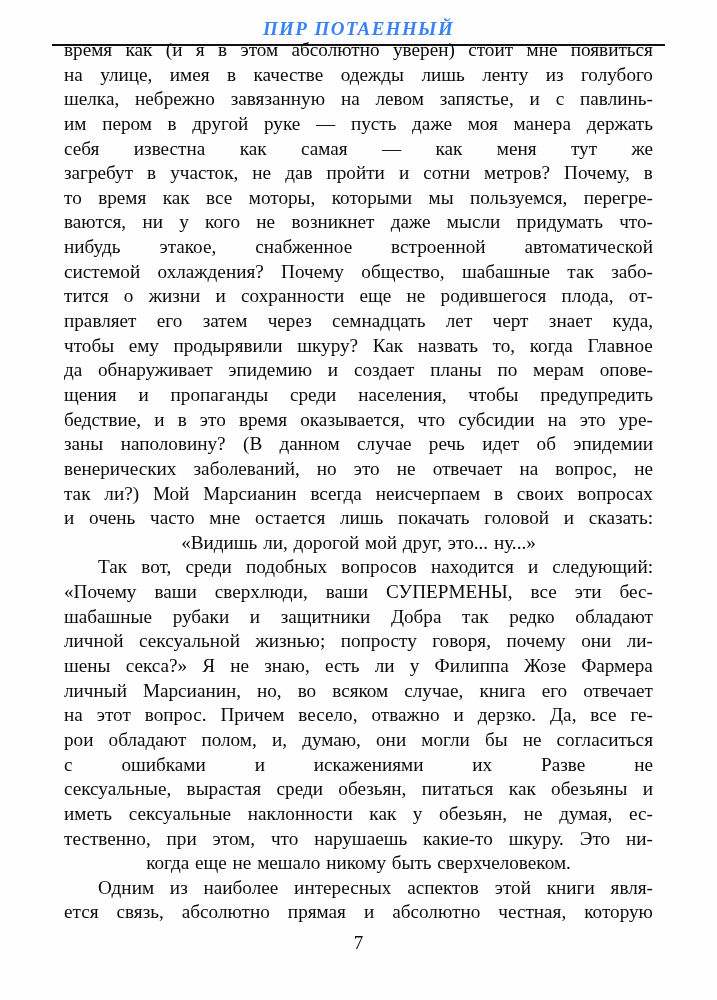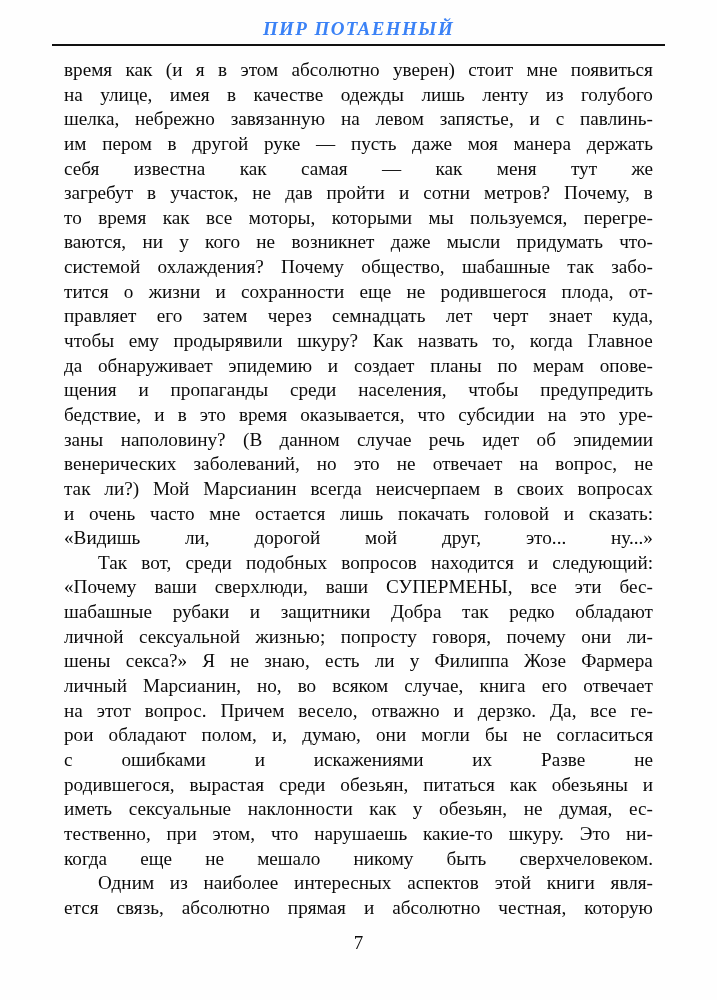--- a/index.html
+++ b/index.html
@@ -44,41 +44,41 @@
     top: 44px;
     width: 613px;
     height: 2px;
     background: #111;
   }
 
   
   .textblock {
     position: absolute;
     left: 64px;
-    top: 58px;
+    top: 38px;
     width: 589px;
   }
 
   .line {
     display: flex;
     width: 589px;
     font-size: 19.2px;
     line-height: 24.65px;
     height: 24.65px;
     white-space: pre;
     color: #0b0b0b;
   }
 
   
   .line.just {
     justify-content: space-between;
   }
   
   .line.last {
-    justify-content: space-between;
+    justify-content: center;
   }
   .line.last .w + .w {
     margin-left: 0.30em;
   }
 
   .line.indent {
     padding-left: 34px;
     width: 555px;
   }
 
@@ -109,20 +109,21 @@
 
   <div class="textblock" id="textblock">
       <div class="line just"><span class="w">время</span><span class="w">как</span><span class="w">(и</span><span class="w">я</span><span class="w">в</span><span class="w">этом</span><span class="w">абсолютно</span><span class="w">уверен)</span><span class="w">стоит</span><span class="w">мне</span><span class="w">появиться</span></div>
       <div class="line just"><span class="w">на</span><span class="w">улице,</span><span class="w">имея</span><span class="w">в</span><span class="w">качестве</span><span class="w">одежды</span><span class="w">лишь</span><span class="w">ленту</span><span class="w">из</span><span class="w">голубого</span></div>
       <div class="line just"><span class="w">шелка,</span><span class="w">небрежно</span><span class="w">завязанную</span><span class="w">на</span><span class="w">левом</span><span class="w">запястье,</span><span class="w">и</span><span class="w">с</span><span class="w">павлинь-</span></div>
       <div class="line just"><span class="w">им</span><span class="w">пером</span><span class="w">в</span><span class="w">другой</span><span class="w">руке</span><span class="w">—</span><span class="w">пусть</span><span class="w">даже</span><span class="w">моя</span><span class="w">манера</span><span class="w">держать</span></div>
       <div class="line just"><span class="w">себя</span><span class="w">известна</span><span class="w">как</span><span class="w">самая</span><span class="w">—</span><span class="w">как</span><span class="w">меня</span><span class="w">тут</span><span class="w">же</span></div>
       <div class="line just"><span class="w">загребут</span><span class="w">в</span><span class="w">участок,</span><span class="w">не</span><span class="w">дав</span><span class="w">пройти</span><span class="w">и</span><span class="w">сотни</span><span class="w">метров?</span><span class="w">Почему,</span><span class="w">в</span></div>
       <div class="line just"><span class="w">то</span><span class="w">время</span><span class="w">как</span><span class="w">все</span><span class="w">моторы,</span><span class="w">которыми</span><span class="w">мы</span><span class="w">пользуемся,</span><span class="w">перегре-</span></div>
       <div class="line just"><span class="w">ваются,</span><span class="w">ни</span><span class="w">у</span><span class="w">кого</span><span class="w">не</span><span class="w">возникнет</span><span class="w">даже</span><span class="w">мысли</span><span class="w">придумать</span><span class="w">что-</span></div>
+      <div class="line just"><span class="w">нибудь</span><span class="w">этакое,</span><span class="w">снабженное</span><span class="w">встроенной</span><span class="w">автоматической</span></div>
       <div class="line just"><span class="w">системой</span><span class="w">охлаждения?</span><span class="w">Почему</span><span class="w">общество,</span><span class="w">шабашные</span><span class="w">так</span><span class="w">забо-</span></div>
       <div class="line just"><span class="w">тится</span><span class="w">о</span><span class="w">жизни</span><span class="w">и</span><span class="w">сохранности</span><span class="w">еще</span><span class="w">не</span><span class="w">родившегося</span><span class="w">плода,</span><span class="w">от-</span></div>
       <div class="line just"><span class="w">правляет</span><span class="w">его</span><span class="w">затем</span><span class="w">через</span><span class="w">семнадцать</span><span class="w">лет</span><span class="w">черт</span><span class="w">знает</span><span class="w">куда,</span></div>
       <div class="line just"><span class="w">чтобы</span><span class="w">ему</span><span class="w">продырявили</span><span class="w">шкуру?</span><span class="w">Как</span><span class="w">назвать</span><span class="w">то,</span><span class="w">когда</span><span class="w">Главное</span></div>
       <div class="line just"><span class="w">да</span><span class="w">обнаруживает</span><span class="w">эпидемию</span><span class="w">и</span><span class="w">создает</span><span class="w">планы</span><span class="w">по</span><span class="w">мерам</span><span class="w">опове-</span></div>
       <div class="line just"><span class="w">щения</span><span class="w">и</span><span class="w">пропаганды</span><span class="w">среди</span><span class="w">населения,</span><span class="w">чтобы</span><span class="w">предупредить</span></div>
       <div class="line just"><span class="w">бедствие,</span><span class="w">и</span><span class="w">в</span><span class="w">это</span><span class="w">время</span><span class="w">оказывается,</span><span class="w">что</span><span class="w">субсидии</span><span class="w">на</span><span class="w">это</span><span class="w">уре-</span></div>
       <div class="line just"><span class="w">заны</span><span class="w">наполовину?</span><span class="w">(В</span><span class="w">данном</span><span class="w">случае</span><span class="w">речь</span><span class="w">идет</span><span class="w">об</span><span class="w">эпидемии</span></div>
       <div class="line just"><span class="w">венерических</span><span class="w">заболеваний,</span><span class="w">но</span><span class="w">это</span><span class="w">не</span><span class="w">отвечает</span><span class="w">на</span><span class="w">вопрос,</span><span class="w">не</span></div>
       <div class="line just"><span class="w">так</span><span class="w">ли?)</span><span class="w">Мой</span><span class="w">Марсианин</span><span class="w">всегда</span><span class="w">неисчерпаем</span><span class="w">в</span><span class="w">своих</span><span class="w">вопросах</span></div>
@@ -130,21 +131,21 @@
       <div class="line last"><span class="w">«Видишь</span><span class="w">ли,</span><span class="w">дорогой</span><span class="w">мой</span><span class="w">друг,</span><span class="w">это...</span><span class="w">ну...»</span></div>
       <div class="line just indent"><span class="w">Так</span><span class="w">вот,</span><span class="w">среди</span><span class="w">подобных</span><span class="w">вопросов</span><span class="w">находится</span><span class="w">и</span><span class="w">следующий:</span></div>
       <div class="line just"><span class="w">«Почему</span><span class="w">ваши</span><span class="w">сверхлюди,</span><span class="w">ваши</span><span class="w">СУПЕРМЕНЫ,</span><span class="w">все</span><span class="w">эти</span><span class="w">бес-</span></div>
       <div class="line just"><span class="w">шабашные</span><span class="w">рубаки</span><span class="w">и</span><span class="w">защитники</span><span class="w">Добра</span><span class="w">так</span><span class="w">редко</span><span class="w">обладают</span></div>
       <div class="line just"><span class="w">личной</span><span class="w">сексуальной</span><span class="w">жизнью;</span><span class="w">попросту</span><span class="w">говоря,</span><span class="w">почему</span><span class="w">они</span><span class="w">ли-</span></div>
       <div class="line just"><span class="w">шены</span><span class="w">секса?»</span><span class="w">Я</span><span class="w">не</span><span class="w">знаю,</span><span class="w">есть</span><span class="w">ли</span><span class="w">у</span><span class="w">Филиппа</span><span class="w">Жозе</span><span class="w">Фармера</span></div>
       <div class="line just"><span class="w">личный</span><span class="w">Марсианин,</span><span class="w">но,</span><span class="w">во</span><span class="w">всяком</span><span class="w">случае,</span><span class="w">книга</span><span class="w">его</span><span class="w">отвечает</span></div>
       <div class="line just"><span class="w">на</span><span class="w">этот</span><span class="w">вопрос.</span><span class="w">Причем</span><span class="w">весело,</span><span class="w">отважно</span><span class="w">и</span><span class="w">дерзко.</span><span class="w">Да,</span><span class="w">все</span><span class="w">ге-</span></div>
       <div class="line just"><span class="w">рои</span><span class="w">обладают</span><span class="w">полом,</span><span class="w">и,</span><span class="w">думаю,</span><span class="w">они</span><span class="w">могли</span><span class="w">бы</span><span class="w">не</span><span class="w">согласиться</span></div>
       <div class="line just"><span class="w">с</span><span class="w">ошибками</span><span class="w">и</span><span class="w">искажениями</span><span class="w">их</span><span class="w">Разве</span><span class="w">не</span></div>
-      <div class="line just"><span class="w">родившегося,</span><span class="w">вырастая</span><span class="w">среди</span><span class="w">обезьян,</span><span class="w">питаться</span><span class="w">как</span><span class="w">обезьяны</span><span class="w">и</span></div>
+      <div class="line just"><span class="w">сексуальные,</span><span class="w">вырастая</span><span class="w">среди</span><span class="w">обезьян,</span><span class="w">питаться</span><span class="w">как</span><span class="w">обезьяны</span><span class="w">и</span></div>
       <div class="line just"><span class="w">иметь</span><span class="w">сексуальные</span><span class="w">наклонности</span><span class="w">как</span><span class="w">у</span><span class="w">обезьян,</span><span class="w">не</span><span class="w">думая,</span><span class="w">ес-</span></div>
       <div class="line just"><span class="w">тественно,</span><span class="w">при</span><span class="w">этом,</span><span class="w">что</span><span class="w">нарушаешь</span><span class="w">какие-то</span><span class="w">шкуру.</span><span class="w">Это</span><span class="w">ни-</span></div>
       <div class="line last"><span class="w">когда</span><span class="w">еще</span><span class="w">не</span><span class="w">мешало</span><span class="w">никому</span><span class="w">быть</span><span class="w">сверхчеловеком.</span></div>
       <div class="line just indent"><span class="w">Одним</span><span class="w">из</span><span class="w">наиболее</span><span class="w">интересных</span><span class="w">аспектов</span><span class="w">этой</span><span class="w">книги</span><span class="w">явля-</span></div>
       <div class="line just"><span class="w">ется</span><span class="w">связь,</span><span class="w">абсолютно</span><span class="w">прямая</span><span class="w">и</span><span class="w">абсолютно</span><span class="w">честная,</span><span class="w">которую</span></div>
     </div>
 
   <div class="folio">7</div>
 
 </div>

